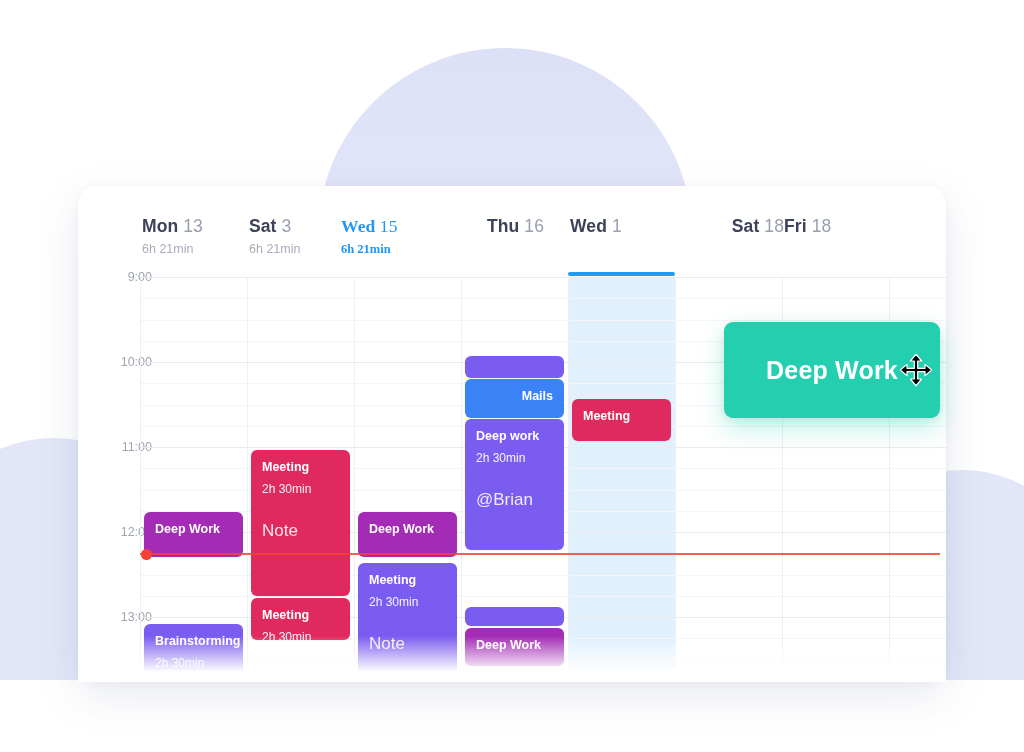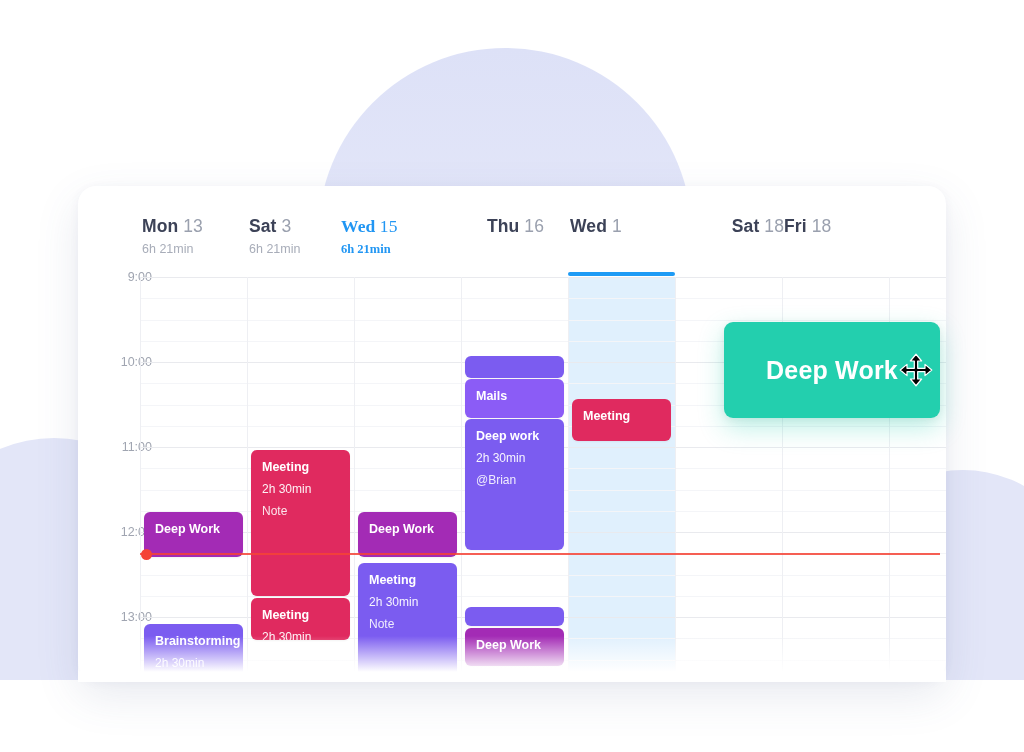--- a/index.html
+++ b/index.html
@@ -93,21 +93,21 @@
   }
 
   
   .ev {
     position: absolute; border-radius: 6px; overflow: hidden;
     padding: 9px 11px 0 11px; color: #fff;
     box-shadow: 0 1px 2px rgba(0,0,0,.05);
   }
   .ev .t { font-size: 12.5px; font-weight: bold; line-height: 1.35; white-space: nowrap; }
   .ev .d { font-size: 12px; line-height: 1.55; margin-top: 4px; color: rgba(255,255,255,.94); white-space: nowrap; }
-  .ev .n { font-size: 12px; line-height: 1.55; margin-top: 4px; color: rgba(255,255,255,.88); white-space: nowrap; }
+  .ev .n { font-size: 17px; line-height: 1.55; margin-top: 20px; color: rgba(255,255,255,.88); white-space: nowrap; }
 
   
   .drag-card {
     position: absolute; left: 724px; top: 322px; width: 216px; height: 96px;
     background: #23cfae; border-radius: 9px;
     box-shadow: 0 10px 26px rgba(35,207,174,.30), 0 2px 8px rgba(0,0,0,.08);
     display: flex; align-items: center; justify-content: center;
   }
   .drag-card .dt {
     font-size: 25px; font-weight: bold; color: #ffffff; letter-spacing: .2px;
@@ -210,21 +210,21 @@
         </div>
         <div class="ev" style="left: 280px; width: 99px; top: 326px; height: 45px; background: rgb(163, 43, 181);">
           <div class="t">Deep Work</div>
         </div>
         <div class="ev" style="left: 280px; width: 99px; top: 377px; height: 123px; background: rgb(123, 92, 240);">
           <div class="t">Meeting</div>
           <div class="d">2h 30min</div>
           <div class="n">Note</div>
         </div>
         <div class="ev" style="left: 387px; width: 99px; top: 170px; height: 22px; background: rgb(123, 92, 240); padding: 0px;"></div>
-        <div class="ev" style="left: 387px; width: 99px; top: 193px; height: 39px; background: #8b5cf6;">
+        <div class="ev" style="left: 387px; width: 99px; top: 193px; height: 39px; background: #3b82f6; text-align: right;">
           <div class="t">Mails</div>
         </div>
         <div class="ev" style="left: 387px; width: 99px; top: 233px; height: 131px; background: rgb(123, 92, 240);">
           <div class="t">Deep work</div>
           <div class="d">2h 30min</div>
           <div class="n">@Brian</div>
         </div>
         <div class="ev" style="left: 387px; width: 99px; top: 421px; height: 19px; background: rgb(123, 92, 240); padding: 0px;"></div>
         <div class="ev" style="left: 387px; width: 99px; top: 442px; height: 38px; background: rgb(163, 43, 181);">
           <div class="t">Deep Work</div>

